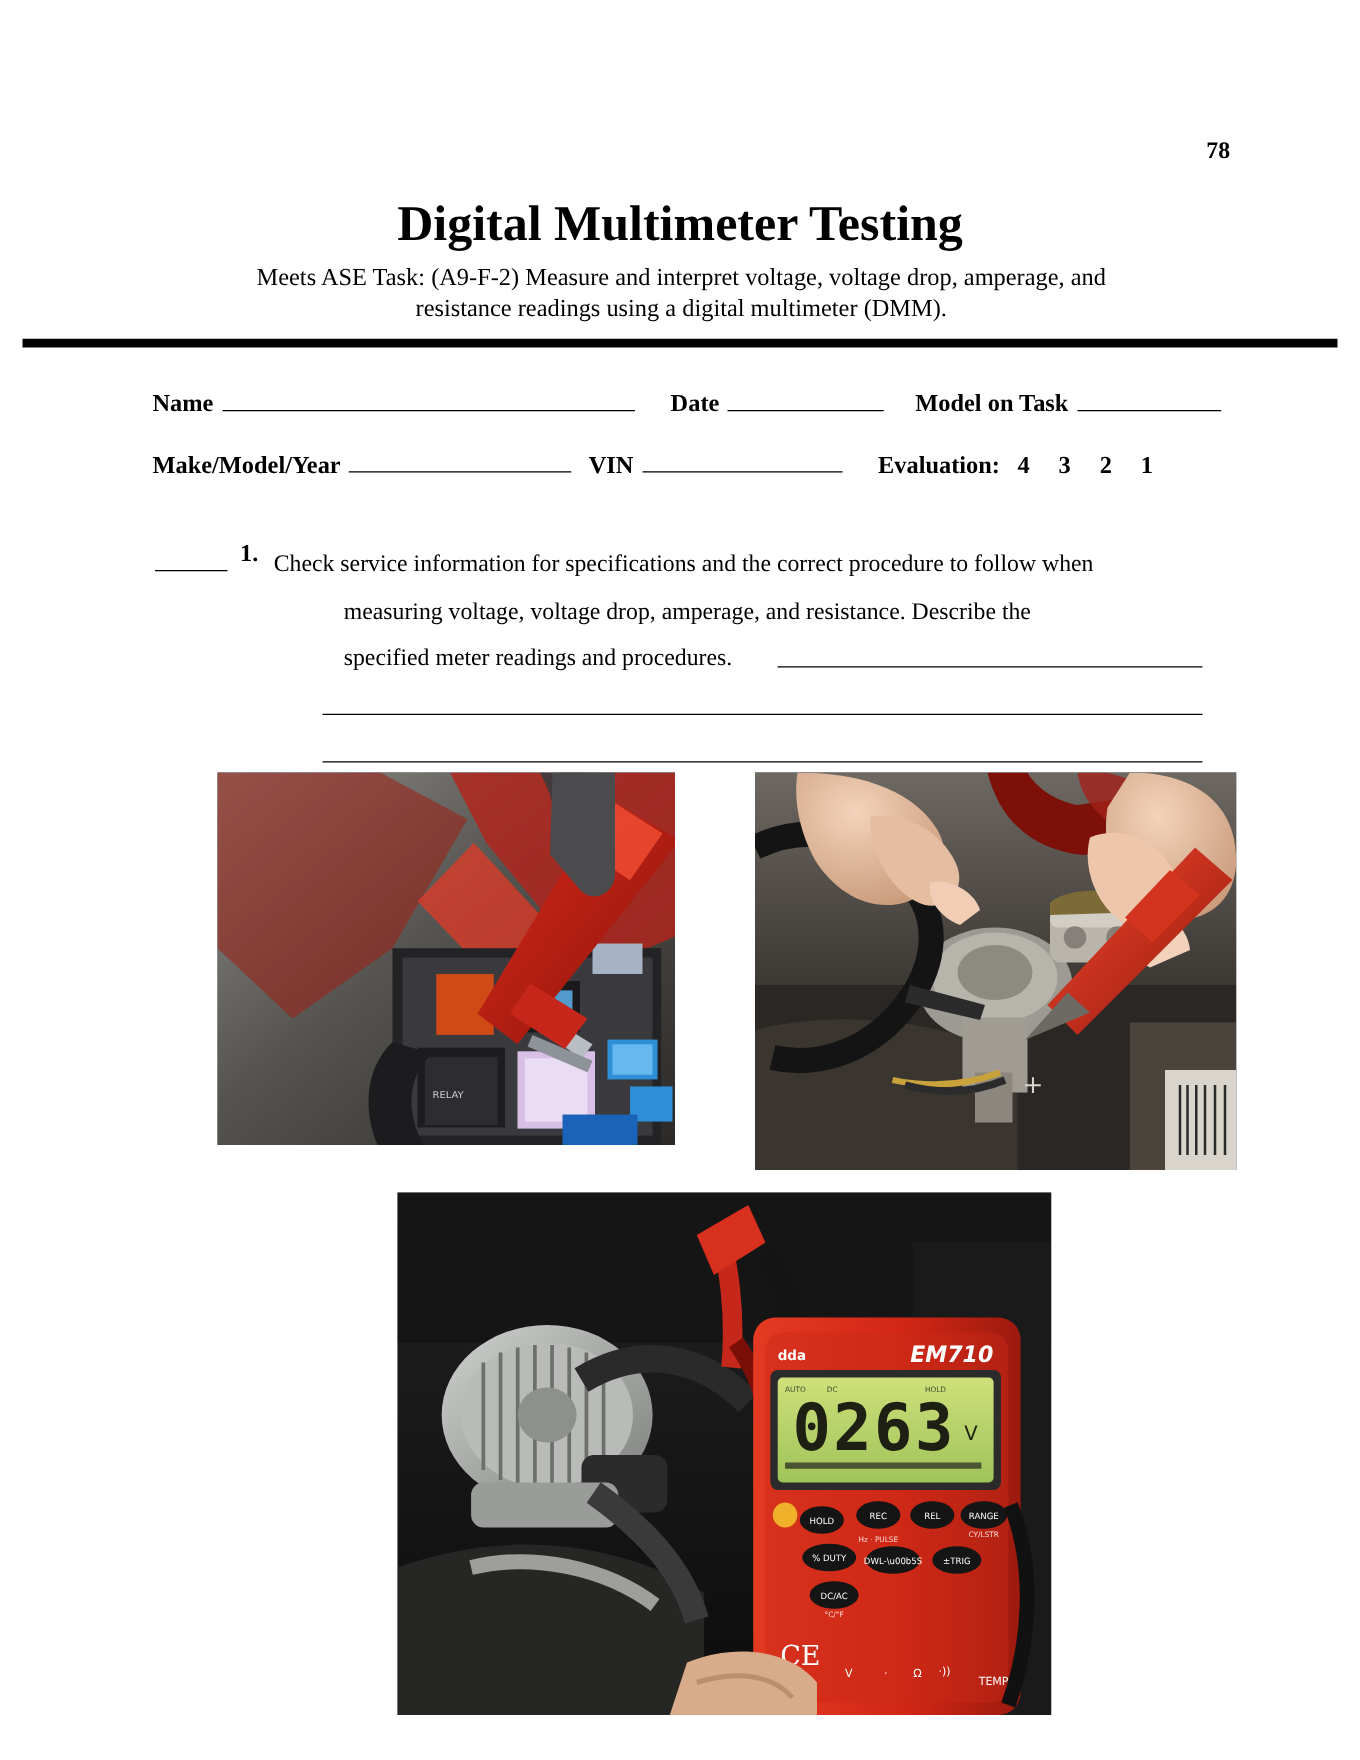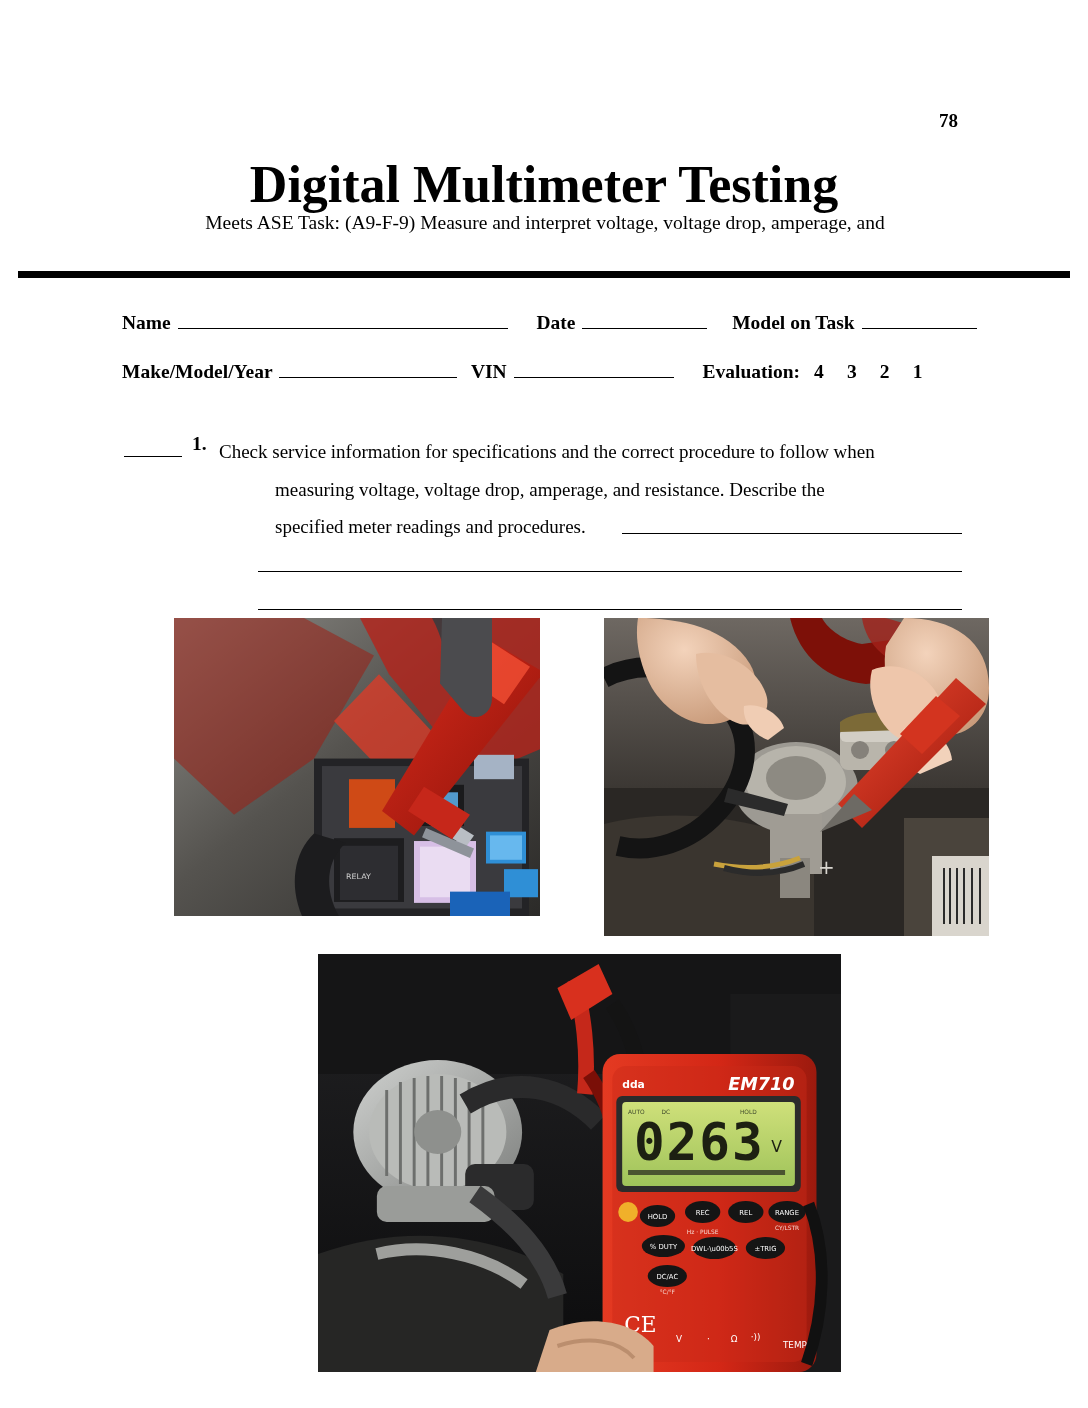--- a/index.html
+++ b/index.html
@@ -19,32 +19,32 @@
     position: relative;
     width: 1088px;
     height: 1408px;
     box-sizing: border-box;
     padding: 0;
   }
   
   .page-number {
     position: absolute;
     top: 110px;
-    right: 130px;
+    right: 104px;
     font-weight: bold;
     font-size: 19px;
     font-family: "Liberation Serif", serif;
   }
   .doc-title {
     position: absolute;
     top: 155px;
     left: 0;
     width: 1088px;
     text-align: center;
-    font-size: 52px;
+    font-size: 40px;
     font-weight: bold;
     letter-spacing: 0px;
     font-family: "Liberation Serif", serif;
   }
   .subtitle {
     position: absolute;
     top: 210px;
     left: 145px;
     width: 800px;
     text-align: center;
@@ -136,21 +136,22 @@
 </head>
 <body>
 
 <div class="page">
 
   <div class="page-number">78</div>
 
   <div class="doc-title">Digital Multimeter Testing</div>
 
   <div class="subtitle">
-    <span>Meets ASE Task:  (A9-F-9)   Measure and interpret voltage, voltage drop, amperage, and</span><br>
+    <span>Meets ASE Task:  (A9-F-2)   Measure and interpret voltage, voltage drop, amperage, and</span><br>
+    <span>resistance readings using a digital multimeter (DMM).</span>
   </div>
 
   <div class="rule"></div>
 
   <div class="form-row row1">
     <span class="lbl">Name</span>
     <span class="fld" style="width:330px;"></span>
     <span class="lbl" style="margin-left:22px;">Date</span>
     <span class="fld" style="width:125px;"></span>
     <span class="lbl" style="margin-left:18px;">Model on Task</span>

